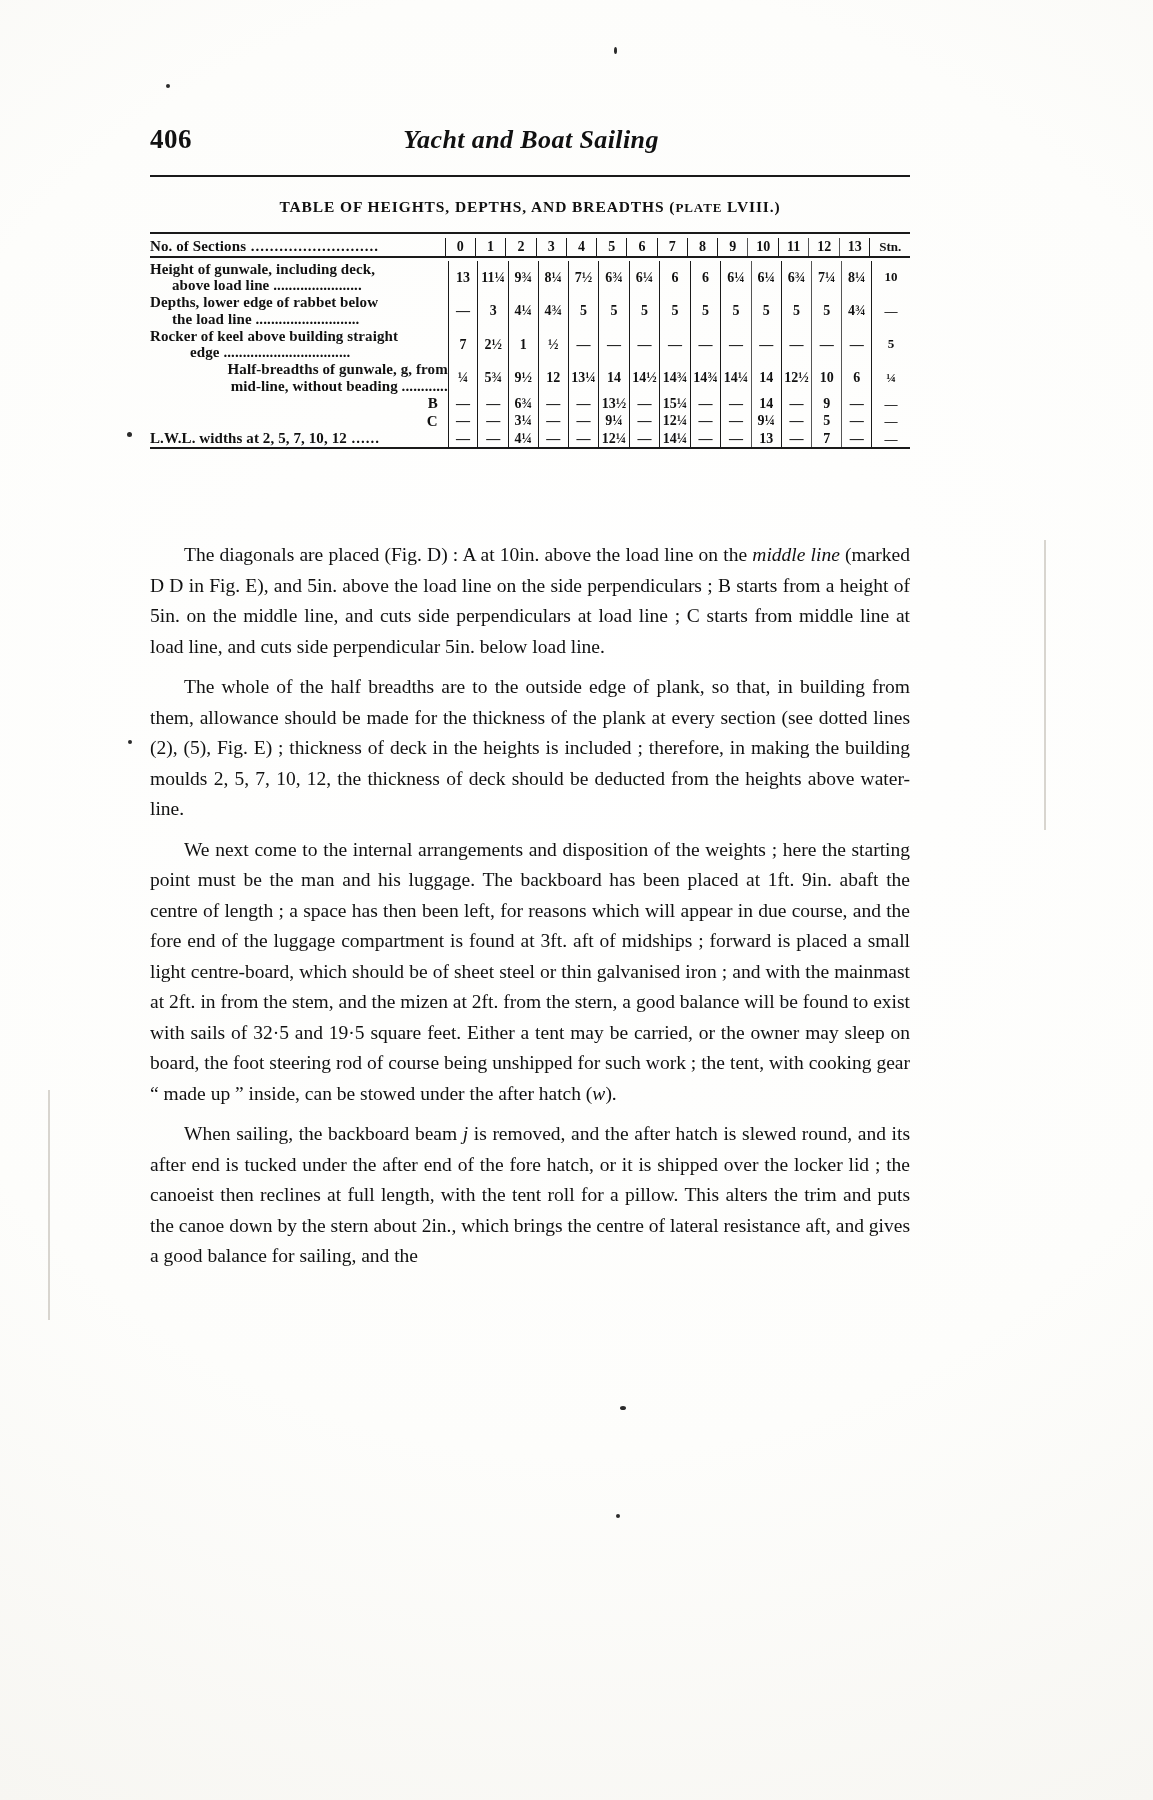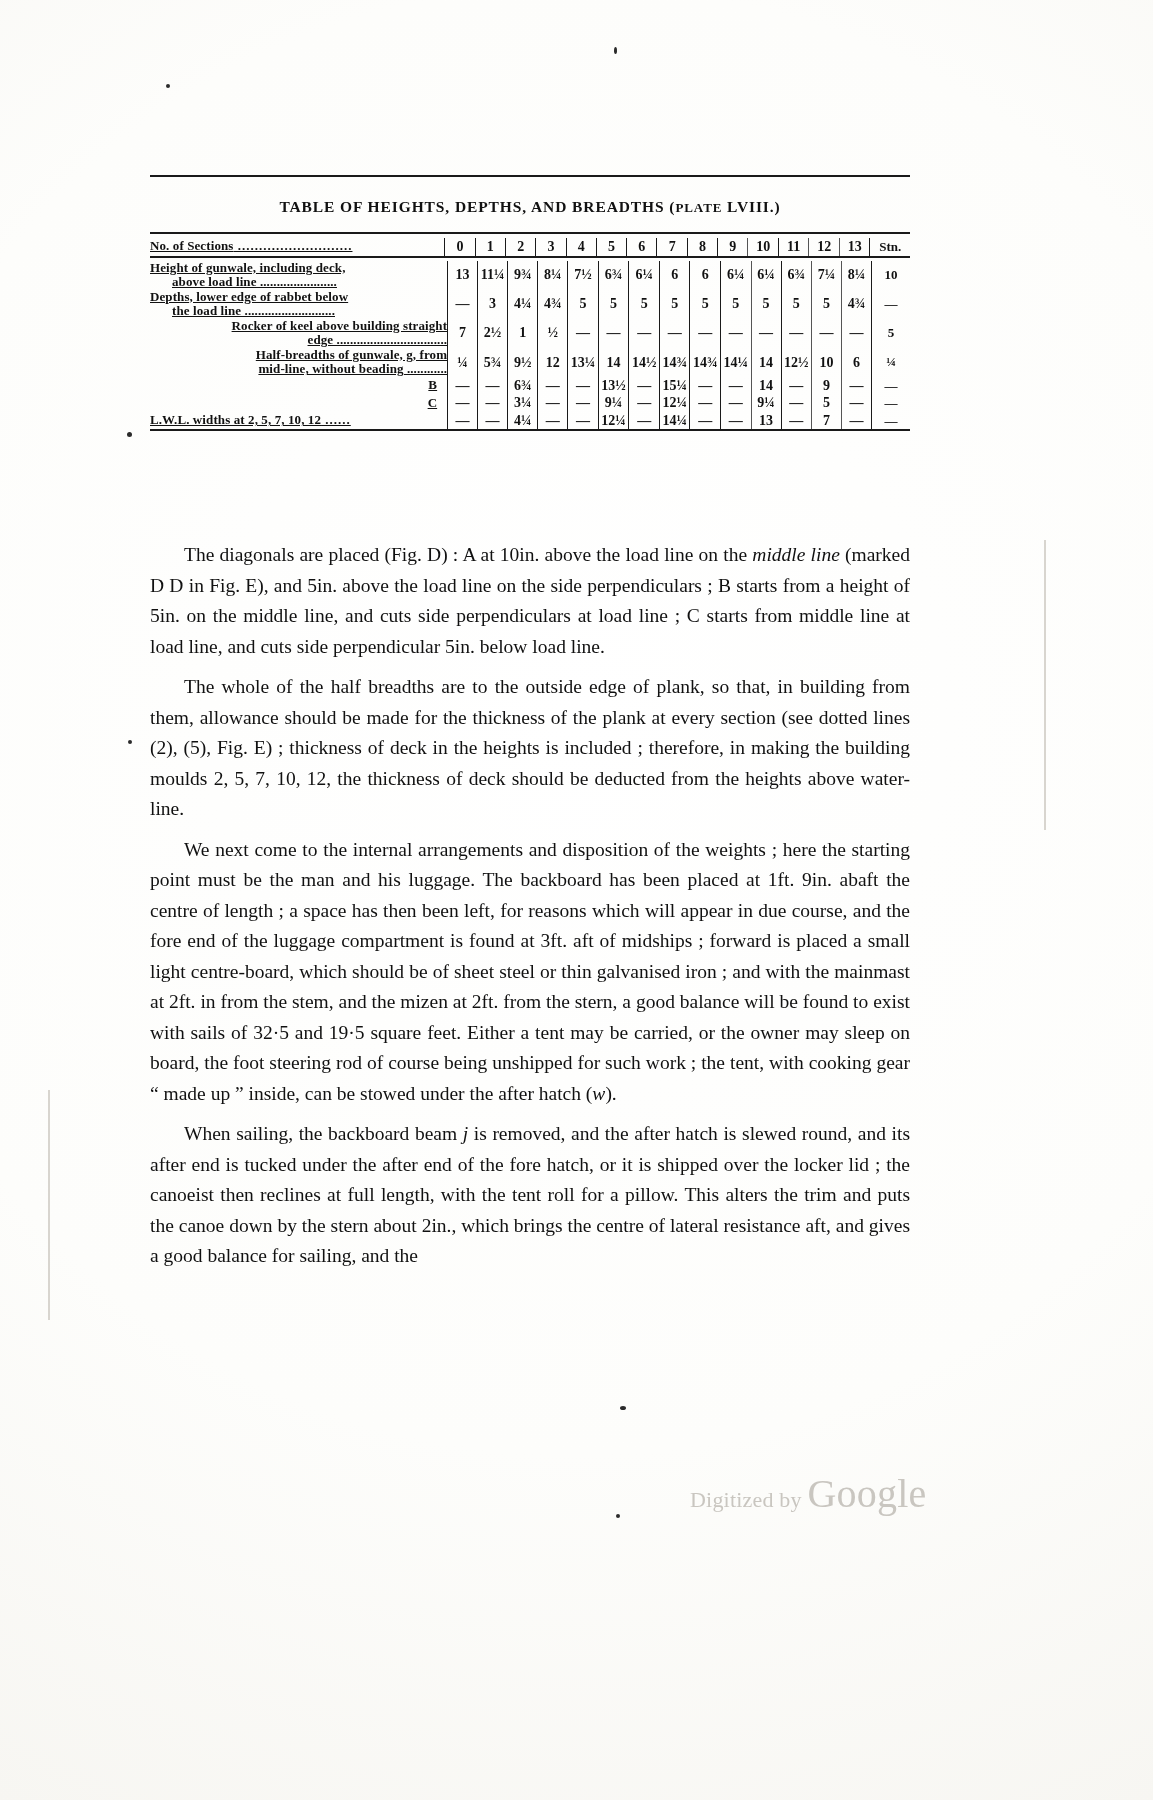--- a/index.html
+++ b/index.html
@@ -47,24 +47,23 @@
   .table-wrap {
     position:absolute; left:150px; top:232px; width:760px;
   }
   table.data {
     border-collapse:collapse; width:760px;
     font-size:13px; font-weight:bold;
     font-family:"Liberation Serif", serif;
   }
   table.data td, table.data th { padding:0; }
   .rowlabel {
-    text-align:left; font-weight:bold; font-size:13px;
+    text-align:left; font-weight:bold; font-size:15px;
     line-height:1.12; padding:0 4px 0 8px; width:300px;
     letter-spacing:0.1px;
-    text-decoration:underline;
   }
   .rowlabel .l2 { display:block; padding-left:22px; }
   .rowlabel .l2.far { padding-left:40px; }
   .dots { letter-spacing:1px; }
   .cell {
     text-align:center; font-weight:bold; font-size:14px;
     border-left:1.6px solid #1a1a1a;
     width:30px;
     line-height:1.25;
     white-space:nowrap;
@@ -103,20 +102,24 @@
 
   <div class="speck" style="left:166px; top:84px; width:4px; height:4px;"></div>
   <div class="speck" style="left:614px; top:47px; width:3px; height:7px;"></div>
   <div class="speck" style="left:127px; top:432px; width:5px; height:5px;"></div>
   <div class="speck" style="left:128px; top:740px; width:4px; height:4px;"></div>
   <div class="speck" style="left:620px; top:1406px; width:6px; height:4px;"></div>
   <div class="speck" style="left:616px; top:1514px; width:4px; height:4px;"></div>
   <div class="side-rule" style="left:1044px; top:540px; width:2px; height:290px;"></div>
   <div class="side-rule" style="left:48px; top:1090px; width:2px; height:230px;"></div>
 
+  <div class="head">
+    <span class="folio">406</span>
+    <span class="runhead">Yacht and Boat Sailing</span>
+  </div>
   <div class="rule rule-head"></div>
 
   <div class="tbl-caption">
     <span>TABLE OF HEIGHTS, DEPTHS, AND BREADTHS (</span><span class="sc">PLATE</span><span> LVIII.)</span>
   </div>
 
   <div class="table-wrap">
     <table class="data">
       <tbody id="tbody-target">
         <tr class="topline">
@@ -179,21 +182,21 @@
             <td class="cell">5</td>
             <td class="cell">5</td>
             <td class="cell">5</td>
             <td class="cell faint">5</td>
             <td class="cell">5</td>
             <td class="cell faint">5</td>
             <td class="cell faint">4¾</td>
             <td class="stn">—</td>
           </tr>
           <tr class="tall">
-            <td class="rowlabel" style="text-align: right;"><span>Rocker of keel above building straight</span><span class="l2 far">edge .................................</span></td>
+            <td class="rowlabel" style="text-align: left;"><span>Rocker of keel above building straight</span><span class="l2 far">edge .................................</span></td>
             <td class="cell">7</td>
             <td class="cell">2½</td>
             <td class="cell">1</td>
             <td class="cell">½</td>
             <td class="cell">—</td>
             <td class="cell">—</td>
             <td class="cell">—</td>
             <td class="cell">—</td>
             <td class="cell">—</td>
             <td class="cell">—</td>
@@ -286,17 +289,14 @@
     </table>
   </div>
 
   <div class="body" id="body-target">
       <p><span>The diagonals are placed (Fig. D) : A at 10in. above the load line on the </span><i>middle line</i><span> (marked D D in Fig. E), and 5in. above the load line on the side perpendiculars ; B starts from a height of 5in. on the middle line, and cuts side perpendiculars at load line ; C starts from middle line at load line, and cuts side perpendicular 5in. below load line.</span></p>
       <p><span>The whole of the half breadths are to the outside edge of plank, so that, in building from them, allowance should be made for the thickness of the plank at every section (see dotted lines (2), (5), Fig. E) ; thickness of deck in the heights is included ; therefore, in making the building moulds 2, 5, 7, 10, 12, the thickness of deck should be deducted from the heights above water-line.</span></p>
       <p><span>We next come to the internal arrangements and disposition of the weights ; here the starting point must be the man and his luggage.  The backboard has been placed at 1ft. 9in. abaft the centre of length ; a space has then been left, for reasons which will appear in due course, and the fore end of the luggage compartment is found at 3ft. aft of midships ; forward is placed a small light centre-board, which should be of sheet steel or thin galvanised iron ; and with the mainmast at 2ft. in from the stem, and the mizen at 2ft. from the stern, a good balance will be found to exist with sails of 32·5 and 19·5 square feet.  Either a tent may be carried, or the owner may sleep on board, the foot steering rod of course being unshipped for such work ; the tent, with cooking gear “ made up ” inside, can be stowed under the after hatch (</span><i>w</i><span>).</span></p>
       <p><span>When sailing, the backboard beam </span><i>j</i><span> is removed, and the after hatch is slewed round, and its after end is tucked under the after end of the fore hatch, or it is shipped over the locker lid ; the canoeist then reclines at full length, with the tent roll for a pillow.  This alters the trim and puts the canoe down by the stern about 2in., which brings the centre of lateral resistance aft, and gives a good balance for sailing, and the</span></p>
     </div>
 
-  <div class="goog">
-    <span>Digitized by </span><span class="g1">Google</span>
-  </div>
 
 </div>
 
 </body></html>

